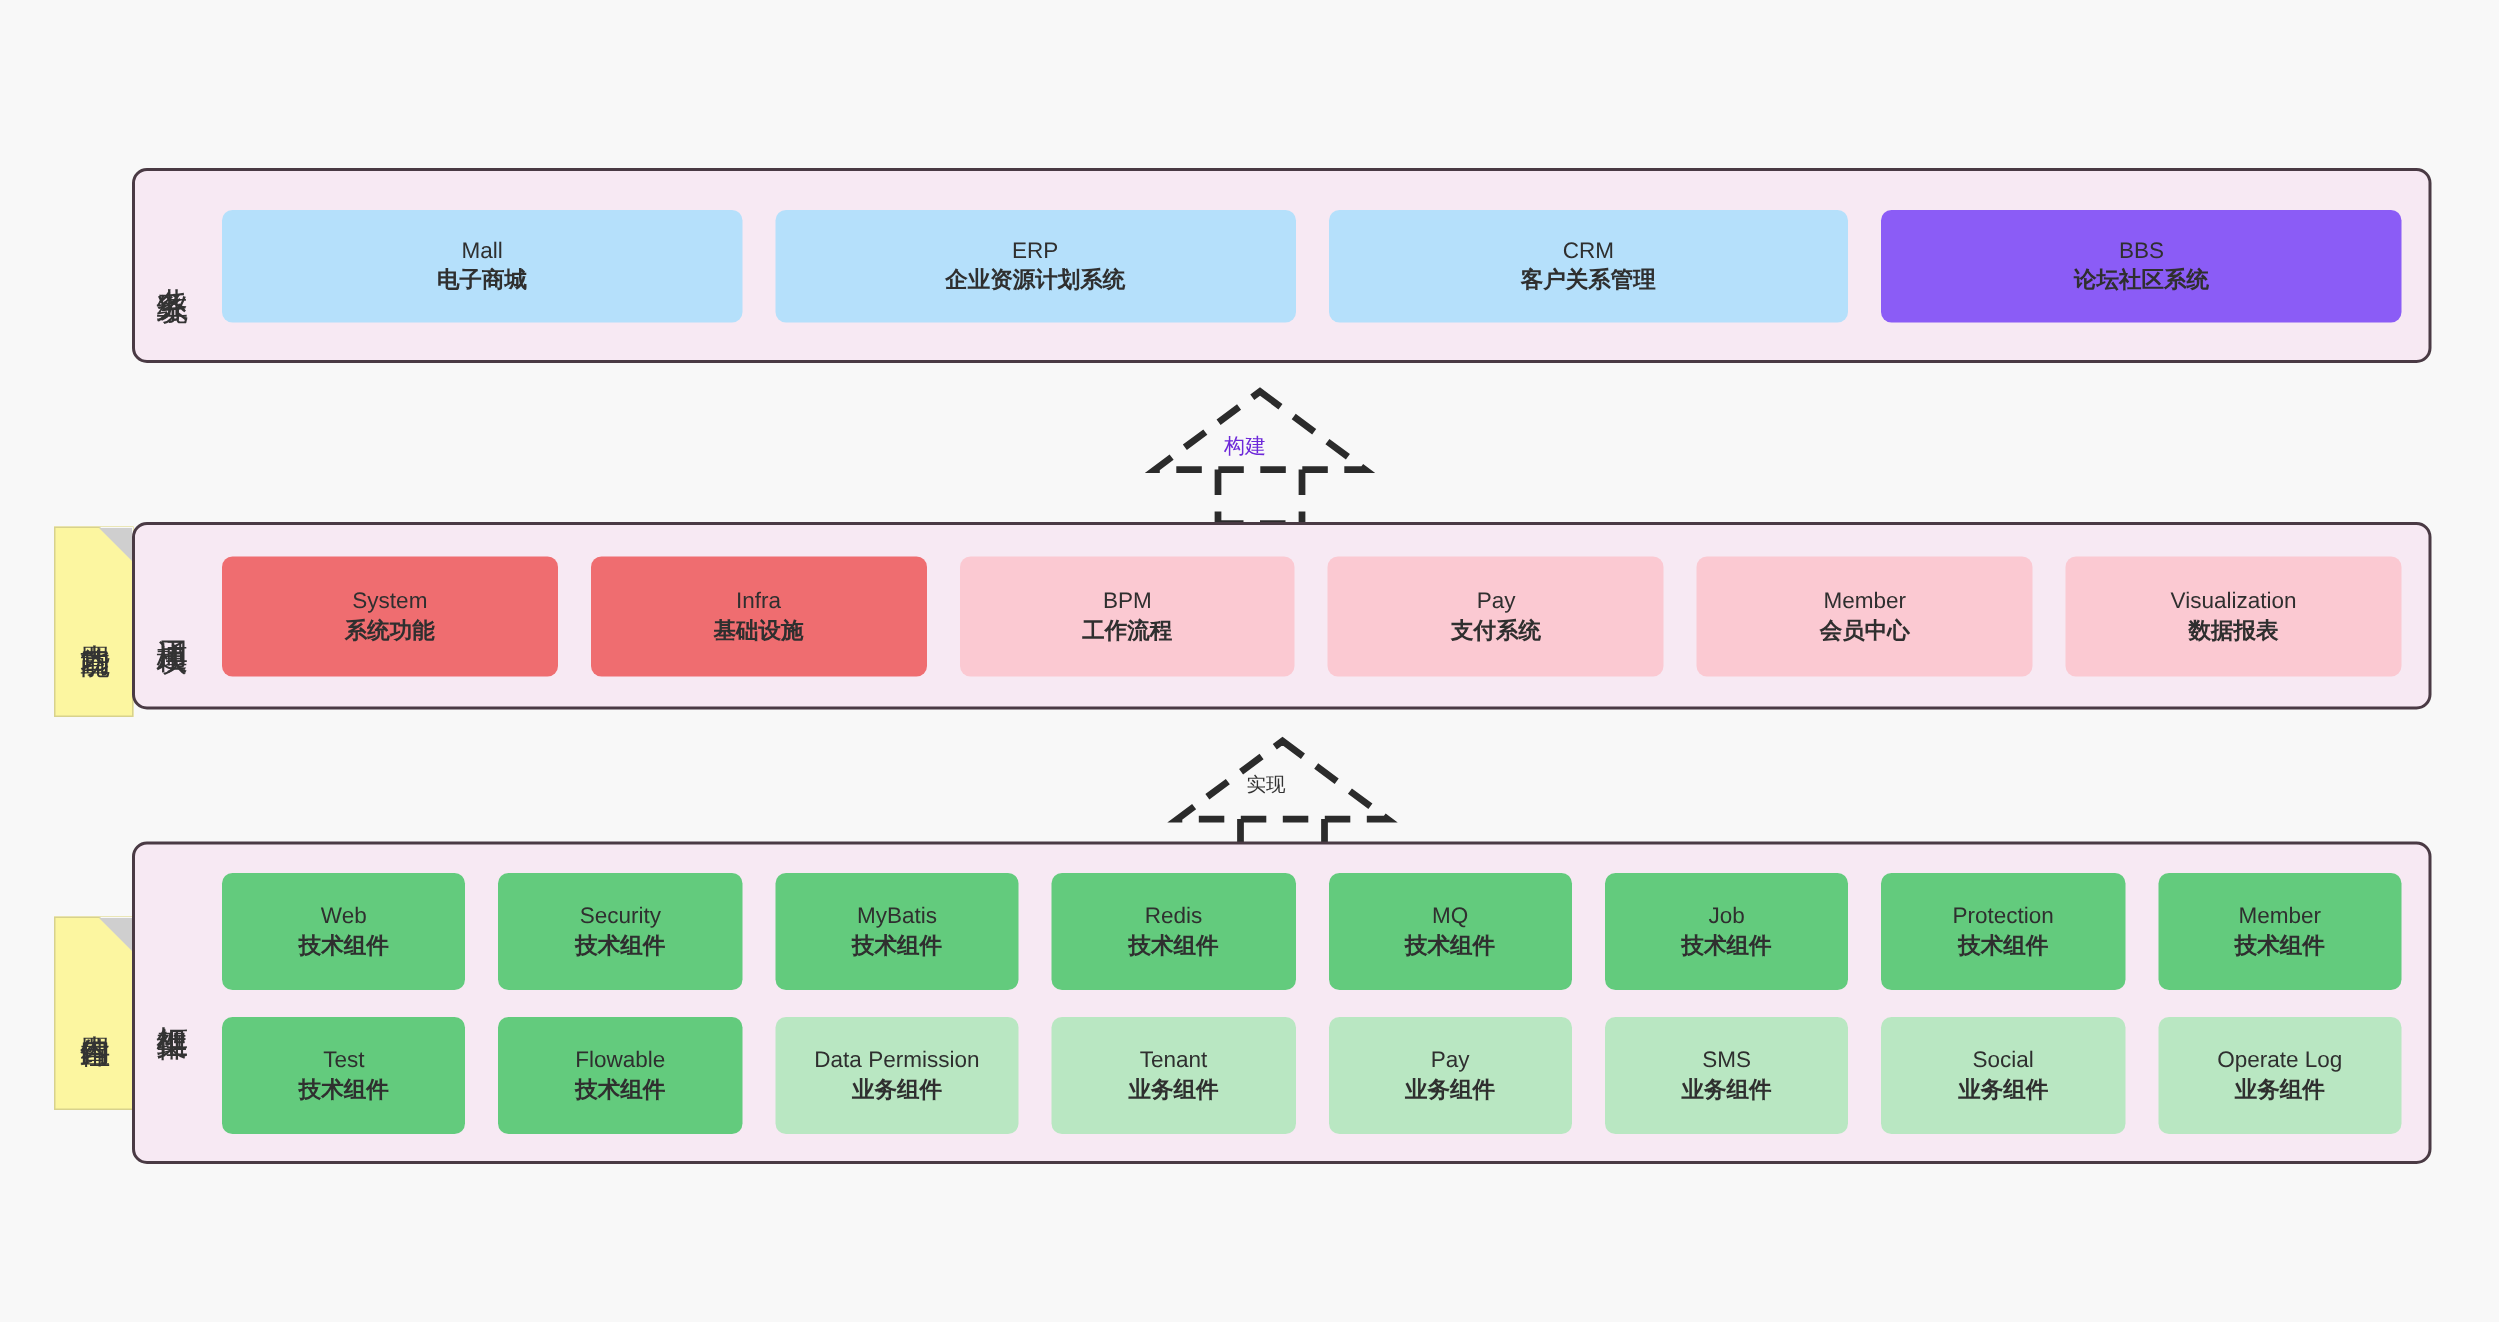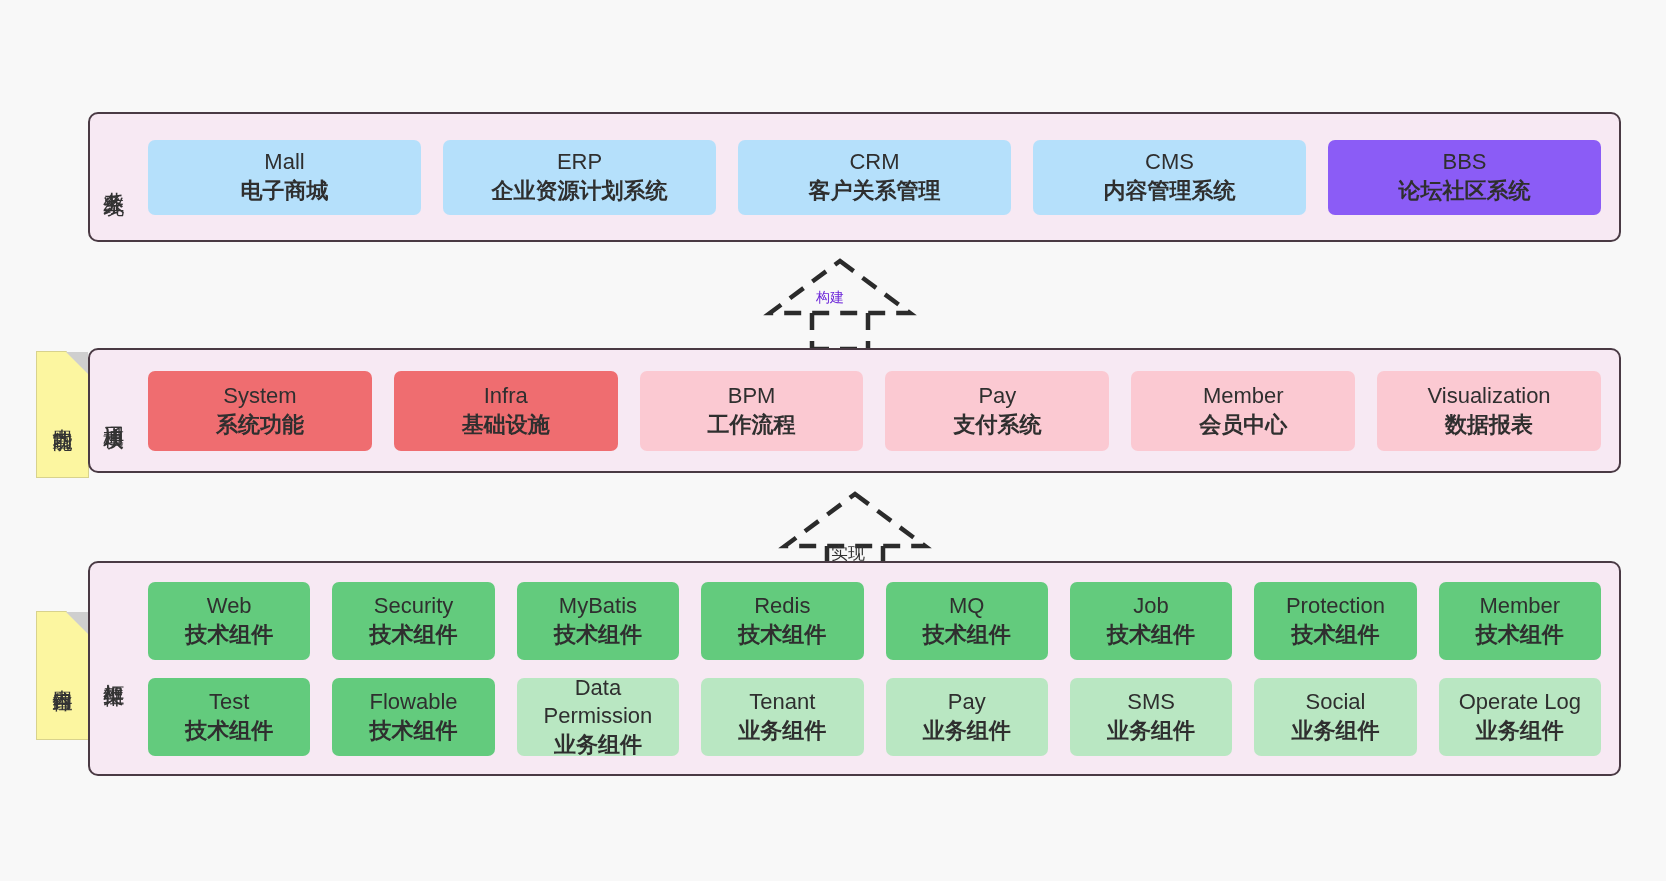--- a/index.html
+++ b/index.html
@@ -65,21 +65,21 @@
   }
 
   .cell {
     flex: 1 1 0;
     border-radius: 7px;
     display: flex;
     flex-direction: column;
     align-items: center;
     justify-content: center;
     text-align: center;
-    font-size: 22px;
+    font-size: 15px;
     line-height: 1.30;
     color: #2f2f2f;
     padding: 16px 6px;
     box-sizing: border-box;
   }
   .cell .en { display: block; }
   .cell .cn { display: block; font-weight: bold; }
 
   
   #layer-business { left: 88px; top: 112px; width: 1533px; height: 130px; }
@@ -140,21 +140,21 @@
   
   .arrow {
     position: absolute;
     width: 160px;
     height: 92px;
   }
   .arrow svg { display: block; overflow: visible; }
   #arrow-build  { left: 760px; top: 257px; }
   #arrow-impl   { left: 775px; top: 490px; }
   .arrow-label-build { position: absolute; left: 56px; top: 32px; font-size: 14px; color: #6d28d9; }
-  .arrow-label-impl  { position: absolute; left: 56px; top: 52px; font-size: 17px; color: #333; }
+  .arrow-label-impl  { position: absolute; left: 56px; top: 24px; font-size: 13px; color: #333; }
 </style>
 </head>
 <body>
 
 <div id="stage">
 
   <div class="layer" id="layer-business">
     <div class="layer-title">业务系统</div>
     <div class="layer-body">
       <div class="row">
@@ -163,24 +163,20 @@
           <span class="cn">电子商城</span>
         </div>
         <div class="cell" style="background:#b5e0fb">
           <span class="en">ERP</span>
           <span class="cn">企业资源计划系统</span>
         </div>
         <div class="cell" style="background:#b5e0fb">
           <span class="en">CRM</span>
           <span class="cn">客户关系管理</span>
         </div>
-        <div class="cell" style="background:#b5e0fb">
-          <span class="en">CMS</span>
-          <span class="cn">内容管理系统</span>
-        </div>
         <div class="cell" style="background:#8b5cf6">
           <span class="en">BBS</span>
           <span class="cn">论坛社区系统</span>
         </div>
       </div>
     </div>
   </div>
 
   <div class="arrow" id="arrow-build">
     <svg width="160" height="92" viewBox="0 0 160 92">

